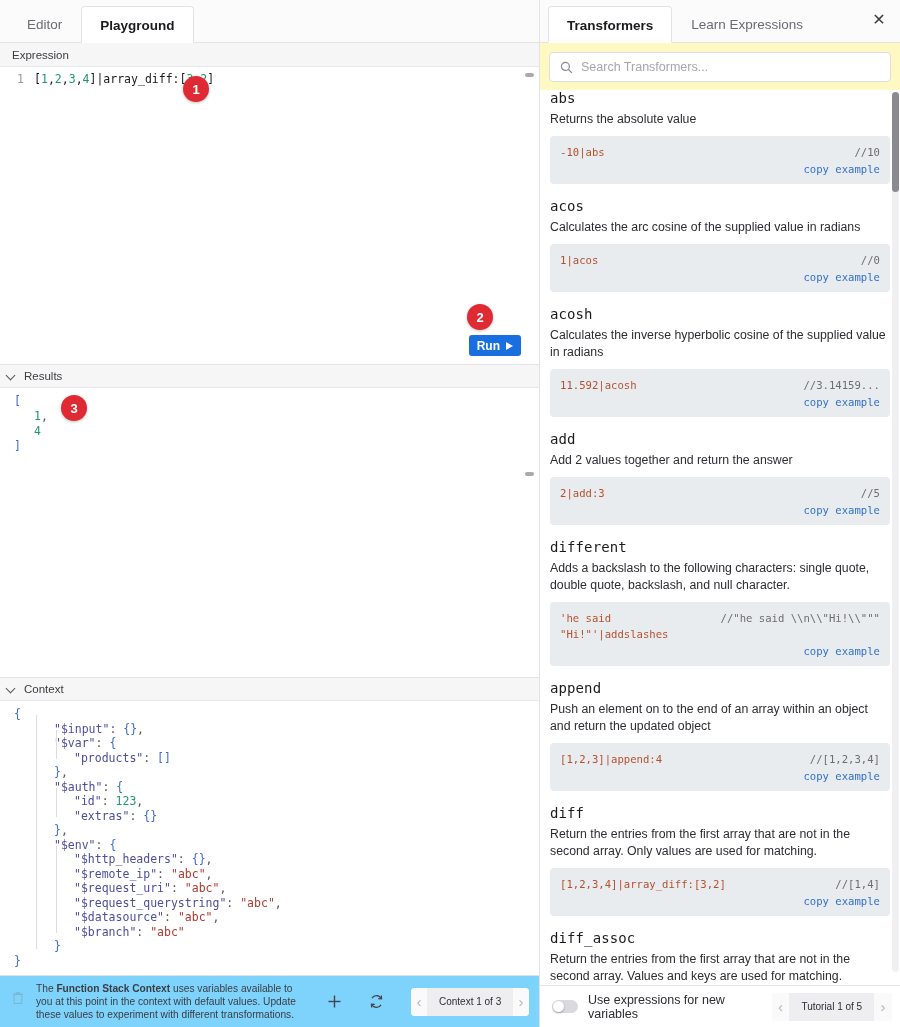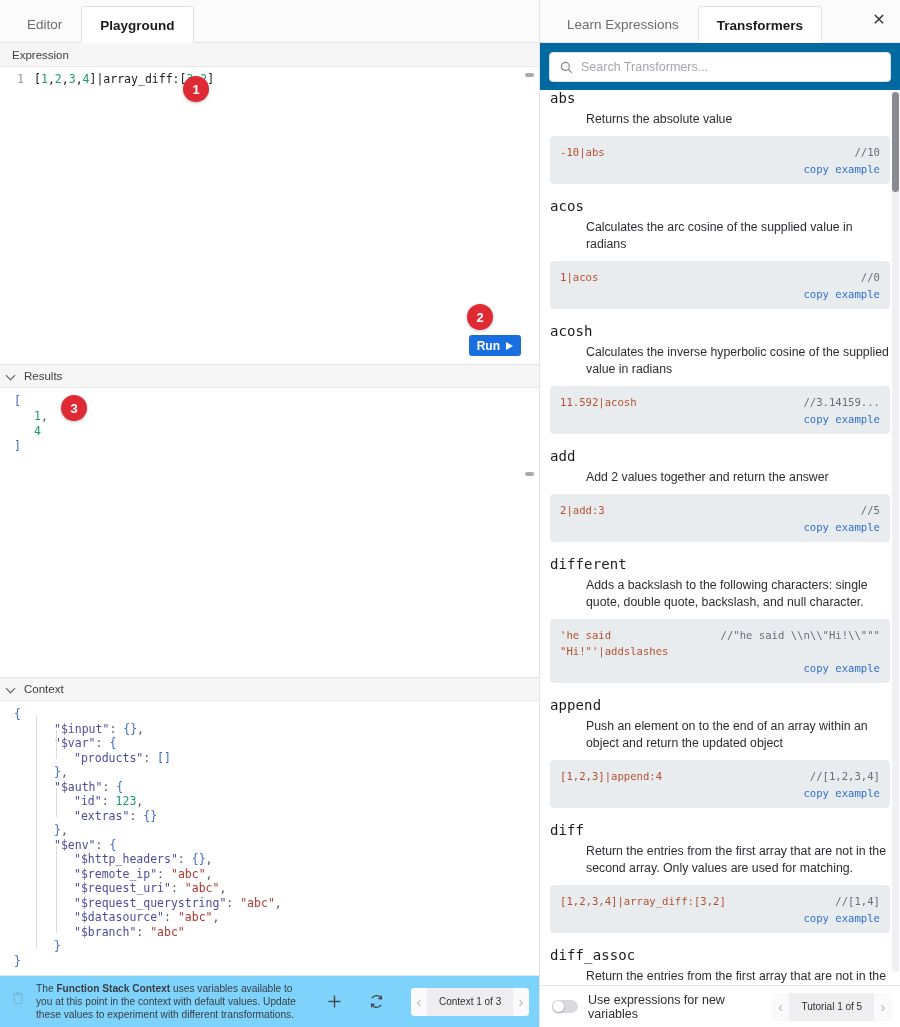--- a/index.html
+++ b/index.html
@@ -162,21 +162,21 @@
   .r-tabbar {
     height: 43px; display: flex; align-items: flex-end;
     padding-left: 8px; background: #fbfbfc;
     border-bottom: 1px solid #e3e3e5; flex: 0 0 auto; position: relative;
   }
   .close-x {
     position: absolute; right: 10px; top: 8px;
     width: 22px; height: 22px; display: flex; align-items: center;
     justify-content: center; font-size: 16px; color: #3c3c42; cursor: pointer;
   }
-  .search-wrap { padding: 9px 9px 8px 9px; flex: 0 0 auto; background:#0369a1; }
+  .search-wrap { padding: 9px 9px 8px 9px; flex: 0 0 auto; background:#fef9c3; }
   .search-box {
     height: 30px; border: 1px solid #dededf; border-radius: 4px;
     display: flex; align-items: center; gap: 8px; padding: 0 10px;
     background: #ffffff;
   }
   .search-box input {
     border: none; outline: none; flex: 1 1 auto;
     font-size: 12.5px; font-family: "Liberation Sans", sans-serif;
     color: #2d2d33; background: transparent;
   }
@@ -186,21 +186,21 @@
     flex: 1 1 auto; overflow: hidden; padding: 0 10px 0 10px;
     position: relative;
   }
   .tf-item { margin-bottom: 14px; }
   .tf-name {
     font-size: 14px; color: #1b1b1f; font-weight: normal;
     font-family: "DejaVu Sans Mono", monospace;
     margin-bottom: 5px; letter-spacing: .1px;
   }
   .tf-desc {
-    font-size: 12.3px; line-height: 17px; color: #2d2d33; margin-bottom: 8px; margin-left: 36px;
+    font-size: 12.3px; line-height: 17px; color: #2d2d33; margin-bottom: 8px;
   }
   .tf-code {
     background: #e9ecef; border-radius: 4px; padding: 8px 10px 7px 10px;
     font-family: "DejaVu Sans Mono", monospace; font-size: 10.6px;
     line-height: 16px;
   }
   .tf-code-row { display: flex; justify-content: space-between; gap: 20px; }
   .tf-expr { color: #b5502e; white-space: pre-wrap; word-break: break-word; }
   .tf-out { color: #6c6c74; white-space: pre; }
   .tf-copy {
@@ -339,22 +339,22 @@
         <div class="nav-arrow">‹</div>
         <div class="nav-label">Context 1 of 3</div>
         <div class="nav-arrow">›</div>
       </div>
     </div>
   </div>
 
   <div class="right-panel">
 
     <div class="r-tabbar">
+      <div class="tab active">Transformers</div>
       <div class="tab">Learn Expressions</div>
-      <div class="tab active">Transformers</div>
       <div class="close-x">✕</div>
     </div>
 
     <div class="search-wrap">
       <div class="search-box">
         <svg width="13" height="13" viewBox="0 0 14 14">
           <circle cx="5.8" cy="5.8" r="4.3" fill="none" stroke="#8a8a92" stroke-width="1.3"></circle>
           <line x1="9.1" y1="9.1" x2="12.8" y2="12.8" stroke="#8a8a92" stroke-width="1.3"></line>
         </svg>
         <input type="text" placeholder="Search Transformers..." style="">

